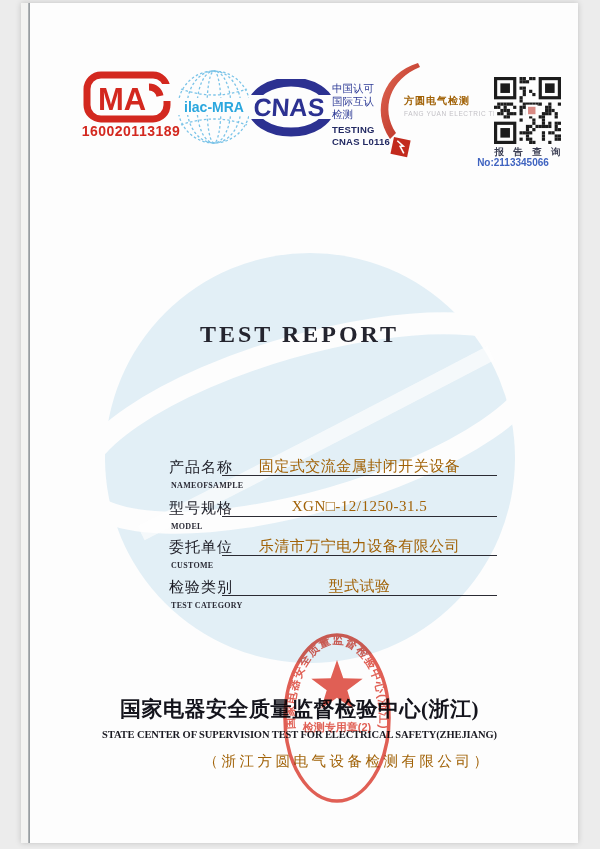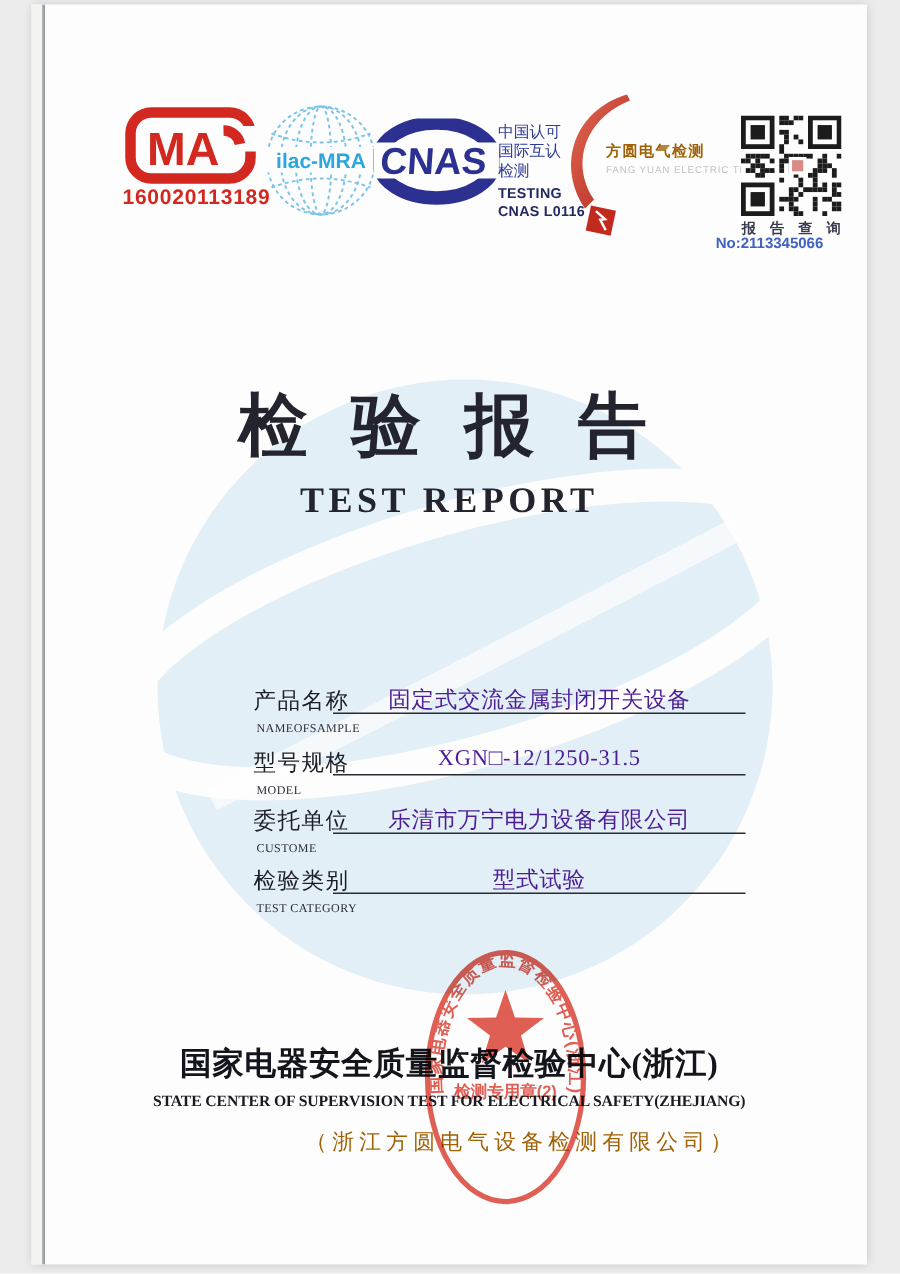--- a/index.html
+++ b/index.html
@@ -64,27 +64,27 @@
     position:absolute;left:0;top:318px;width:100%;text-align:center;
     font-size:24px;font-weight:bold;color:#24242e;letter-spacing:3px;
   }
 
   
   .field{position:absolute;left:0;width:100%;height:38px;}
   .field .label{
     position:absolute;left:148px;top:0;font-size:15px;color:#1d1d26;letter-spacing:1px;text-align:right;
   }
   .field .sublabel{
-    position:absolute;left:150px;top:23px;font-size:8px;font-weight:normal;
+    position:absolute;left:150px;top:23px;font-size:8px;font-weight:bold;
     color:#2b2b36;letter-spacing:.3px;
   }
   .field .line{
     position:absolute;left:201px;top:-1px;width:275px;height:18px;
     border-bottom:1.2px solid #2b2b33;text-align:center;
-    font-size:15px;color:#4c1d95;letter-spacing:.5px;
+    font-size:15px;color:#a16207;letter-spacing:.5px;
   }
 
   
   .footer-zh{
     position:absolute;left:0;top:692px;width:100%;text-align:center;
     font-size:21px;font-weight:bold;color:#14141c;letter-spacing:.5px;
   }
   .footer-en{
     position:absolute;left:0;top:726px;width:100%;text-align:center;
     font-size:10.5px;font-weight:bold;color:#1a1a22;letter-spacing:-.1px;
@@ -283,21 +283,20 @@
         <rect x="48" y="6" width="9" height="9" fill="#1c1c1c"></rect>
         <rect x="0" y="42" width="21" height="21" fill="#1c1c1c"></rect>
         <rect x="3" y="45" width="15" height="15" fill="#fdfdfd"></rect>
         <rect x="6" y="48" width="9" height="9" fill="#1c1c1c"></rect>
         <rect x="30" y="26" width="11" height="11" fill="#fdfdfd"></rect>
         <rect x="32" y="28" width="7" height="7" fill="#d98b85"></rect>
       </svg>
     <div class="qr-caption">报 告 查 询</div>
     <div class="qr-number">No:2113345066</div>
 
-    <div class="title-zh">检 验 报 告</div>
     <div class="title-en">TEST REPORT</div>
 
     <div class="field" style="top:455px">
       <span class="label">产品名称</span>
       <span class="line">固定式交流金属封闭开关设备</span>
       <span class="sublabel">NAMEOFSAMPLE</span>
     </div>
     <div class="field" style="top:496px">
       <span class="label">型号规格</span>
       <span class="line">XGN□-12/1250-31.5</span>

